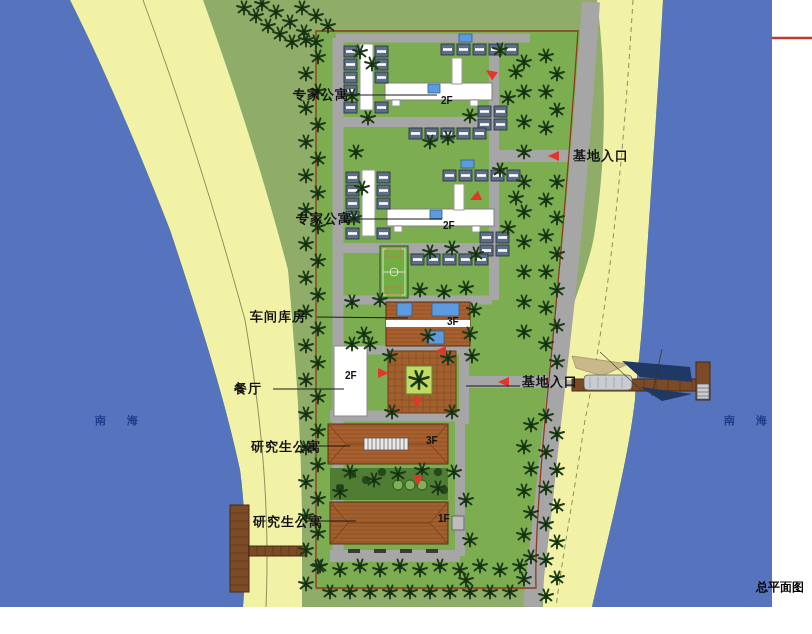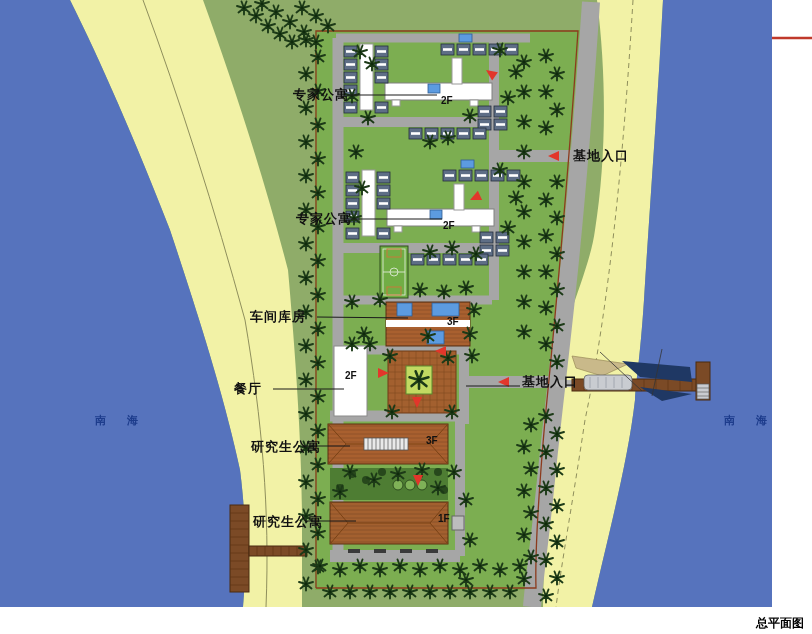--- a/index.html
+++ b/index.html
@@ -385,15 +385,15 @@
 
 <div class="fl" style="left:441px;top:87px">2F</div>
 <div class="fl" style="left:443px;top:212px">2F</div>
 <div class="fl" style="left:447px;top:308px">3F</div>
 <div class="fl" style="left:345px;top:362px">2F</div>
 <div class="fl" style="left:426px;top:427px">3F</div>
 <div class="fl" style="left:438px;top:505px">1F</div>
 
 <div class="sea" style="left:95px;top:415px">南 海</div>
 <div class="sea" style="left:724px;top:415px">南 海</div>
-<div class="maptitle" style="left:756px;top:617px">总平面图</div>
+<div class="maptitle" style="left:756px;top:581px">总平面图</div>
 
 </div>
 
 </body></html>

